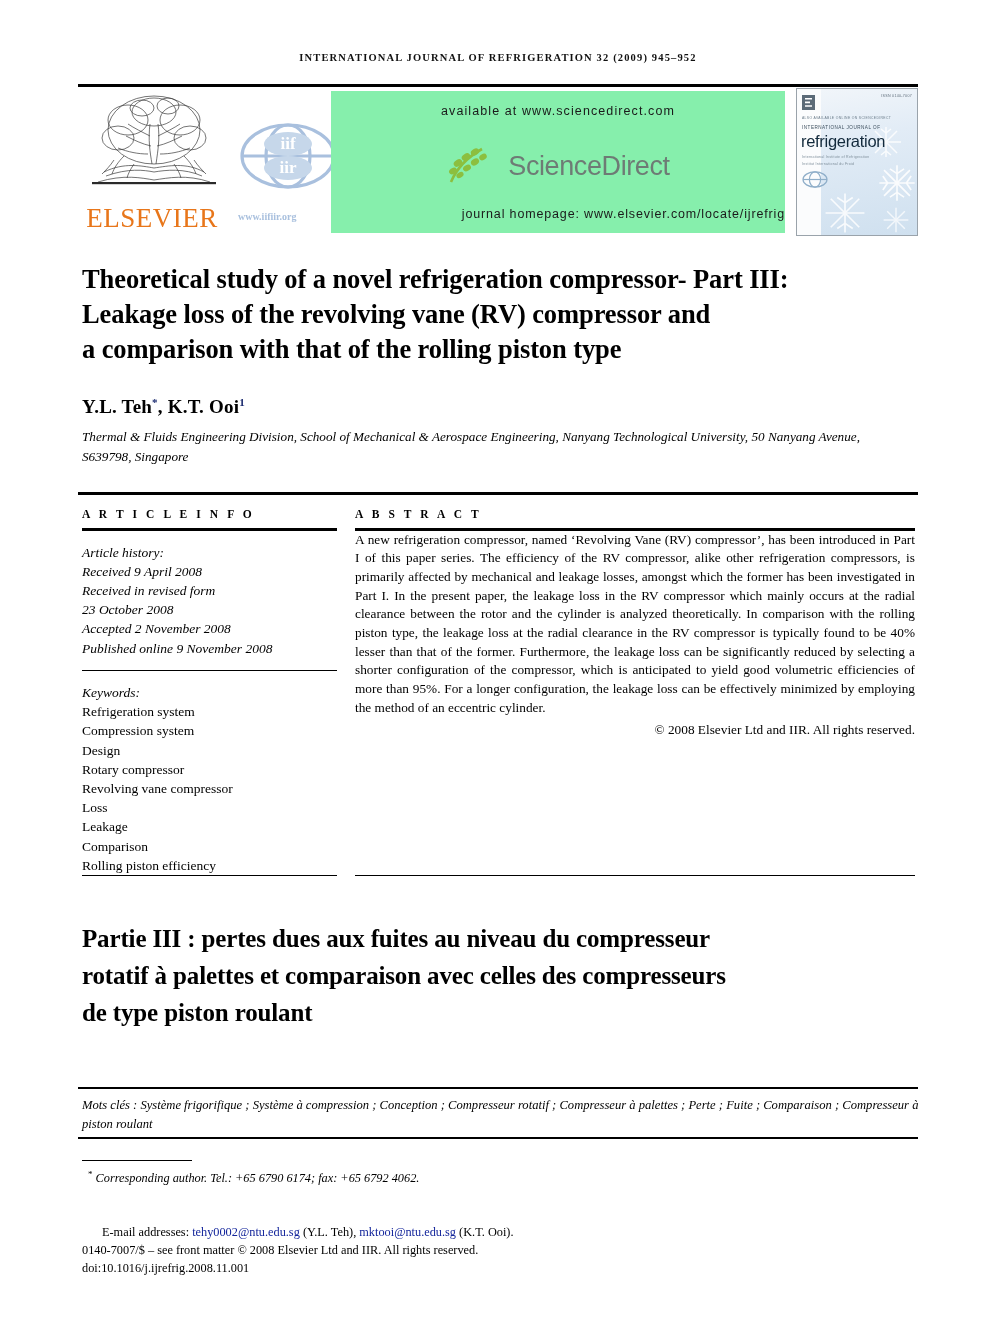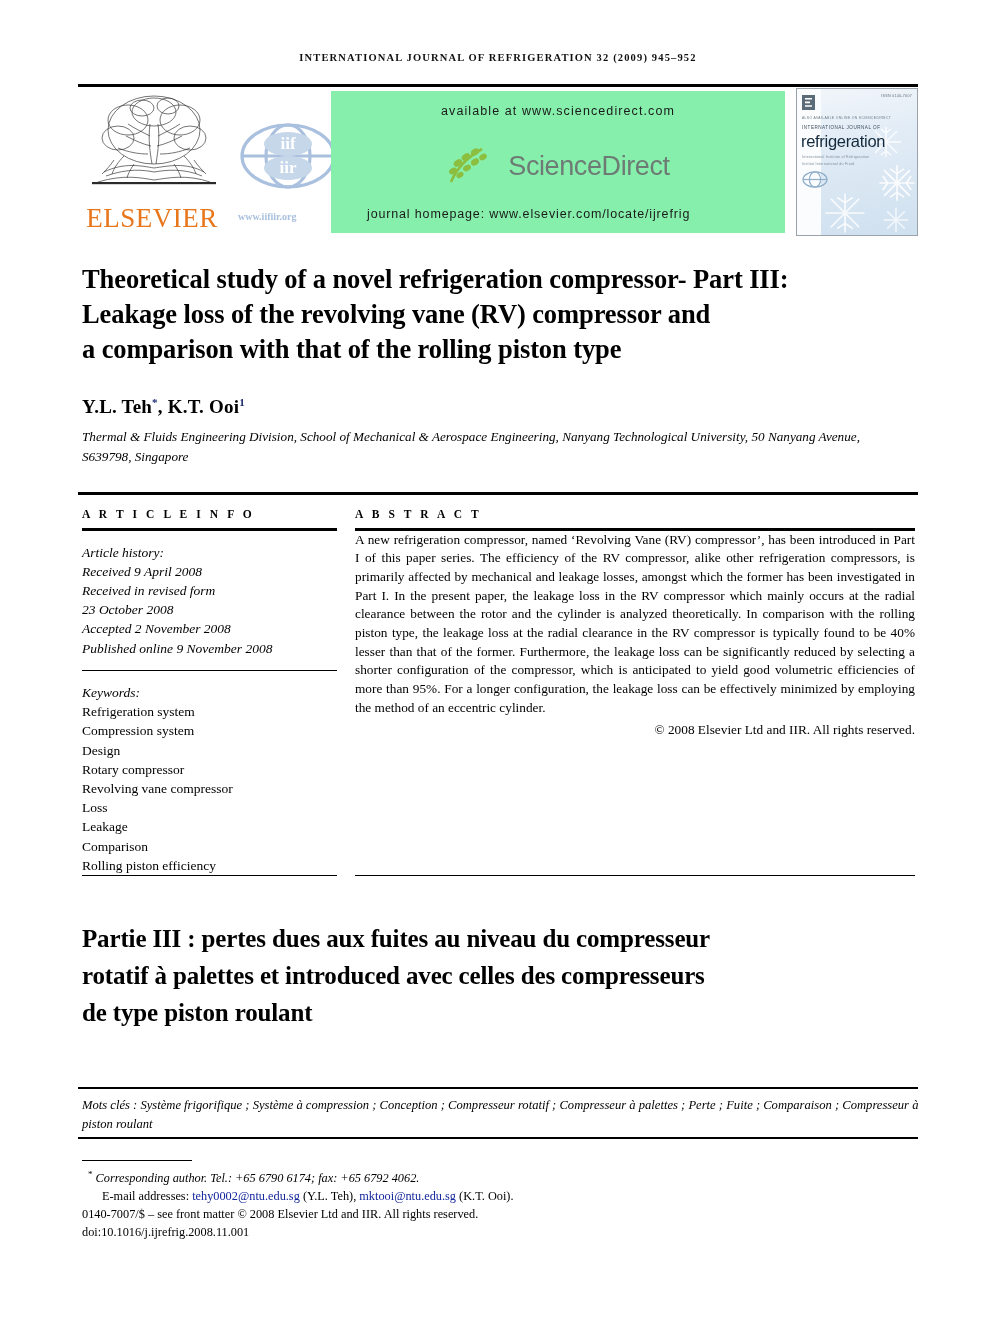--- a/index.html
+++ b/index.html
@@ -116,26 +116,25 @@
     font-family: "Liberation Sans", sans-serif;
     font-size: 27px;
     color: #6E7B75;
     letter-spacing: -0.4px;
     margin-left: 16px;
   }
   .sd-home {
     position: absolute;
     left: 0; bottom: 12px;
     width: 454px;
-    text-align: left;
+    text-align: right;
     font-family: "Liberation Sans", sans-serif;
     font-size: 12.5px;
     letter-spacing: 0.85px;
     color: #1a1a1a;
-    padding-left: 36px;
   }
 
   .cover {
     position: absolute;
     right: 0; top: 0;
     width: 122px; height: 148px;
     border: 1px solid #9aa3ab;
     box-sizing: border-box;
     background: linear-gradient(170deg, #f2f6fa 0%, #e2ecf6 35%, #cfe0ef 100%);
     overflow: hidden;
@@ -358,21 +357,21 @@
   .footnotes {
     position: absolute;
     left: 82px; top: 1166px;
     width: 700px;
     font-family: "Liberation Serif", serif;
     font-size: 12.3px;
     line-height: 17.5px;
   }
   .fn-corr { padding-left: 16px; text-indent: -10px; font-style: italic; }
   .fn-corr .nm { font-style: normal; }
-  .fn-email { padding-left: 20px; }
+  .fn-email { padding-left: 20px; margin-top: 36px; }
   .fn-tel1 { padding-left: 20px; text-indent: -8px; }
   .mail { color: #13259b; }
   .fn-issn { padding-left: 0; margin-top: 1px; }
   .fn-doi { padding-left: 0; }
   sup.marker { font-size: 9px; }
 </style>
 </head>
 <body>
 
 <div class="page">
@@ -565,21 +564,21 @@
     <div class="sec-rule"></div>
     <div class="abstract">A new refrigeration compressor, named ‘Revolving Vane (RV) compressor’, has been introduced in Part I of this paper series. The efficiency of the RV compressor, alike other refrigeration compressors, is primarily affected by mechanical and leakage losses, amongst which the former has been investigated in Part I. In the present paper, the leakage loss in the RV compressor which mainly occurs at the radial clearance between the rotor and the cylinder is analyzed theoretically. In comparison with the rolling piston type, the leakage loss at the radial clearance in the RV compressor is typically found to be 40% lesser than that of the former. Furthermore, the leakage loss can be significantly reduced by selecting a shorter configuration of the compressor, which is anticipated to yield good volumetric efficiencies of more than 95%. For a longer configuration, the leakage loss can be effectively minimized by employing the method of an eccentric cylinder.</div>
     <div class="copyright">© 2008 Elsevier Ltd and IIR. All rights reserved.</div>
   </div>
 
   <div class="rule-col-bottom-left"></div>
   <div class="rule-col-bottom-right"></div>
 
   <div class="fr-title">
     <div>Partie III : pertes dues aux fuites au niveau du compresseur</div>
-    <div>rotatif à palettes et introduced avec celles des compresseurs</div>
+    <div>rotatif à palettes et comparaison avec celles des compresseurs</div>
     <div>de type piston roulant</div>
   </div>
   <div class="rule-fr-top"></div>
   <div class="fr-kw">Mots clés : Système frigorifique ; Système à compression ; Conception ; Compresseur rotatif ; Compresseur à palettes ; Perte ; Fuite ; Comparaison ; Compresseur à piston roulant</div>
   <div class="rule-fr-bottom"></div>
 
   <div class="foot-rule"></div>
   <div class="footnotes">
     <div class="fn-corr"><sup class="marker nm">*</sup> <span>Corresponding author. Tel.: +65 6790 6174; fax: +65 6792 4062.</span></div>
     <div class="fn-email"><span>E-mail addresses:</span> <span class="mail">tehy0002@ntu.edu.sg</span> <span>(Y.L. Teh),</span> <span class="mail">mktooi@ntu.edu.sg</span> <span>(K.T. Ooi).</span></div>

